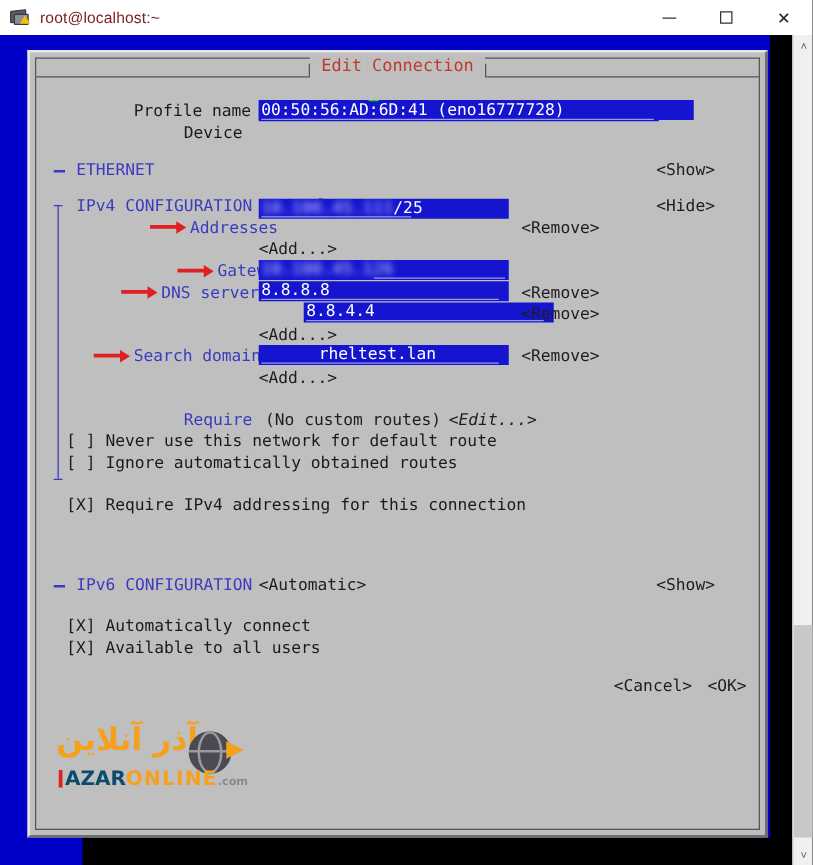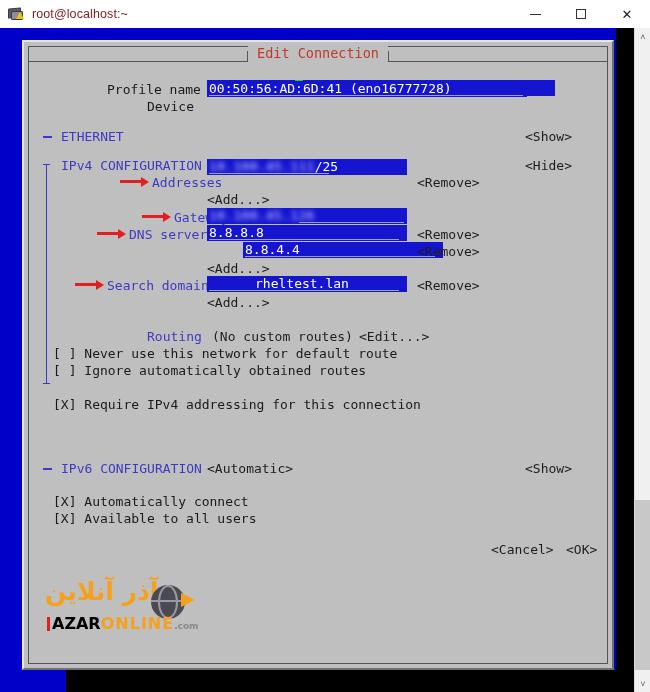--- a/index.html
+++ b/index.html
@@ -285,21 +285,21 @@
     border-bottom: 7px solid transparent;
   }
   .wm-text {
     position: absolute;
     left: 4px; bottom: 4px;
     white-space: nowrap;
     font-family: "DejaVu Sans", sans-serif;
     font-weight: bold;
     font-size: 16px;
   }
-  .wm-azar { color: #000000; }
+  .wm-azar { color: #0c4a6e; }
   .wm-online { color: #f5a11e; letter-spacing: 1px; }
   .wm-com { color: #8a8a90; font-size: 9px; }
   .wm-bar {
     display: inline-block;
     width: 3px; height: 14px;
     background: #e02020;
     vertical-align: -2px;
     margin-right: 2px;
   }
 
@@ -418,23 +418,23 @@
           <div class="row angle" style="left:178px; top:197px;">&lt;Add...&gt;</div>
 
           <div class="arrow" style="left:46px; top:220px; width:22px;"></div>
           <div class="row lbl-blue" style="left:78px; top:214px;">Search domains</div>
           <div class="row" style="left:178px; top:213px;">
             <span class="field" style="width:200px;padding-left:48px;"><span>rheltest.lan</span><span class="underline" style="width:190px;"></span></span>
           </div>
           <div class="row angle" style="left:388px; top:214px;">&lt;Remove&gt;</div>
           <div class="row angle" style="left:178px; top:231px;">&lt;Add...&gt;</div>
 
-          <div class="row lbl-blue" style="left:118px; top:265px;">Routing</div>
+          <div class="row lbl-blue" style="left:118px; top:265px;">Require</div>
           <div class="row angle" style="left:183px; top:265px;">(No custom routes)</div>
-          <div class="row angle" style="left:330px; top:265px;">&lt;Edit...&gt;</div>
+          <div class="row angle" style="left:330px; top:265px;font-style:italic;">&lt;Edit...&gt;</div>
 
           <div class="row" style="left:24px; top:282px;">
             <span>[ ]</span>
             <span>Never use this network for default route</span>
           </div>
           <div class="row" style="left:24px; top:299px;">
             <span>[ ]</span>
             <span>Ignore automatically obtained routes</span>
           </div>
           <div class="row" style="left:24px; top:333px;">

